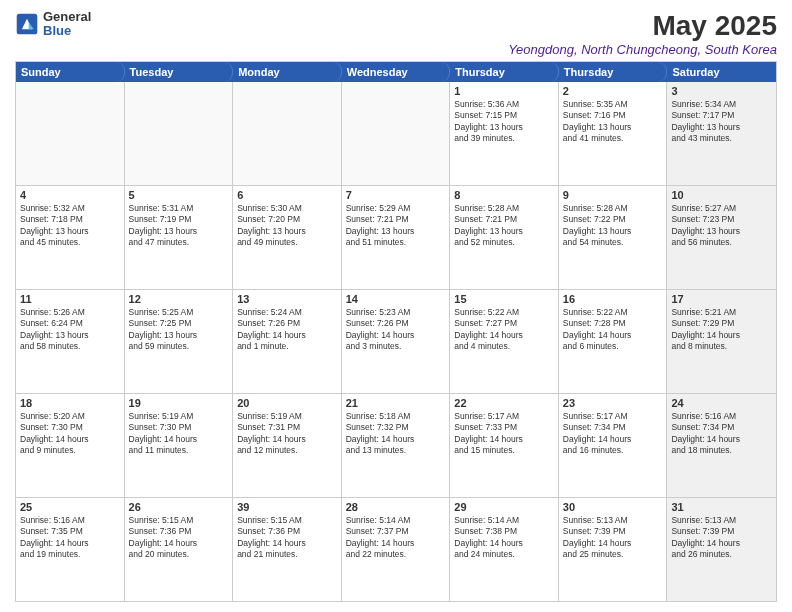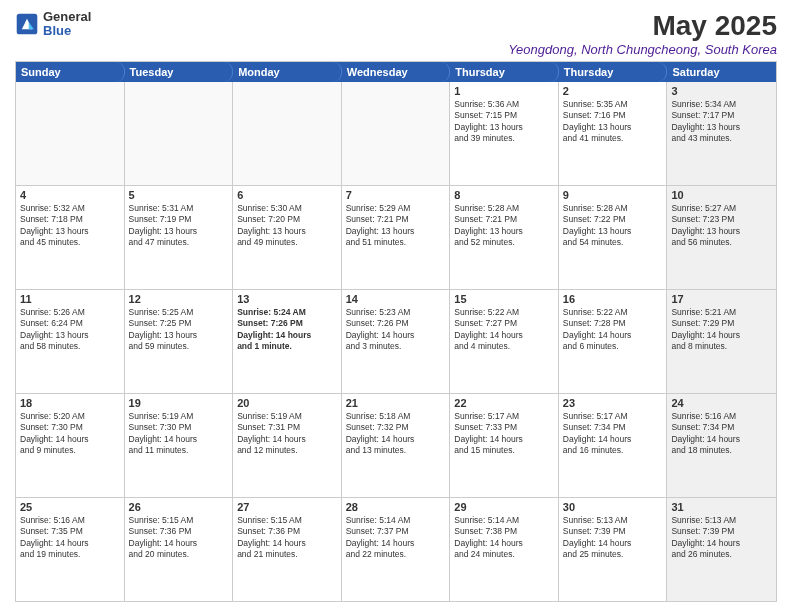--- a/index.html
+++ b/index.html
@@ -238,21 +238,21 @@
           </div>
           <div class="cal-cell">
             <div class="day-num">12</div>
             <div class="day-info" style="white-space: pre-line;">Sunrise: 5:25 AM
 Sunset: 7:25 PM
 Daylight: 13 hours
 and 59 minutes.</div>
           </div>
           <div class="cal-cell">
             <div class="day-num">13</div>
-            <div class="day-info" style="white-space: pre-line; font-weight: bold;">Sunrise: 5:24 AM
+            <div class="day-info" style="white-space: pre-line;">Sunrise: 5:24 AM
 Sunset: 7:26 PM
 Daylight: 14 hours
 and 1 minute.</div>
           </div>
           <div class="cal-cell">
             <div class="day-num">14</div>
             <div class="day-info" style="white-space: pre-line;">Sunrise: 5:23 AM
 Sunset: 7:26 PM
 Daylight: 14 hours
 and 3 minutes.</div>
@@ -339,21 +339,21 @@
 and 19 minutes.</div>
           </div>
           <div class="cal-cell">
             <div class="day-num">26</div>
             <div class="day-info" style="white-space: pre-line;">Sunrise: 5:15 AM
 Sunset: 7:36 PM
 Daylight: 14 hours
 and 20 minutes.</div>
           </div>
           <div class="cal-cell">
-            <div class="day-num">27</div>
+            <div class="day-num">39</div>
             <div class="day-info" style="white-space: pre-line;">Sunrise: 5:15 AM
 Sunset: 7:36 PM
 Daylight: 14 hours
 and 21 minutes.</div>
           </div>
           <div class="cal-cell">
             <div class="day-num">28</div>
             <div class="day-info" style="white-space: pre-line;">Sunrise: 5:14 AM
 Sunset: 7:37 PM
 Daylight: 14 hours

